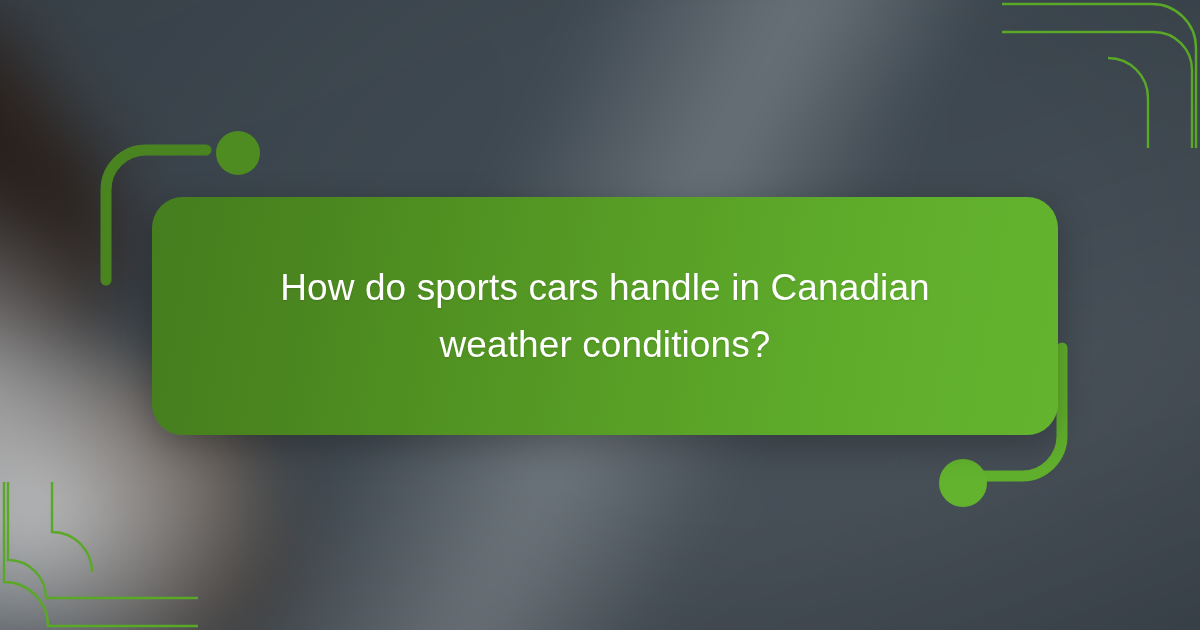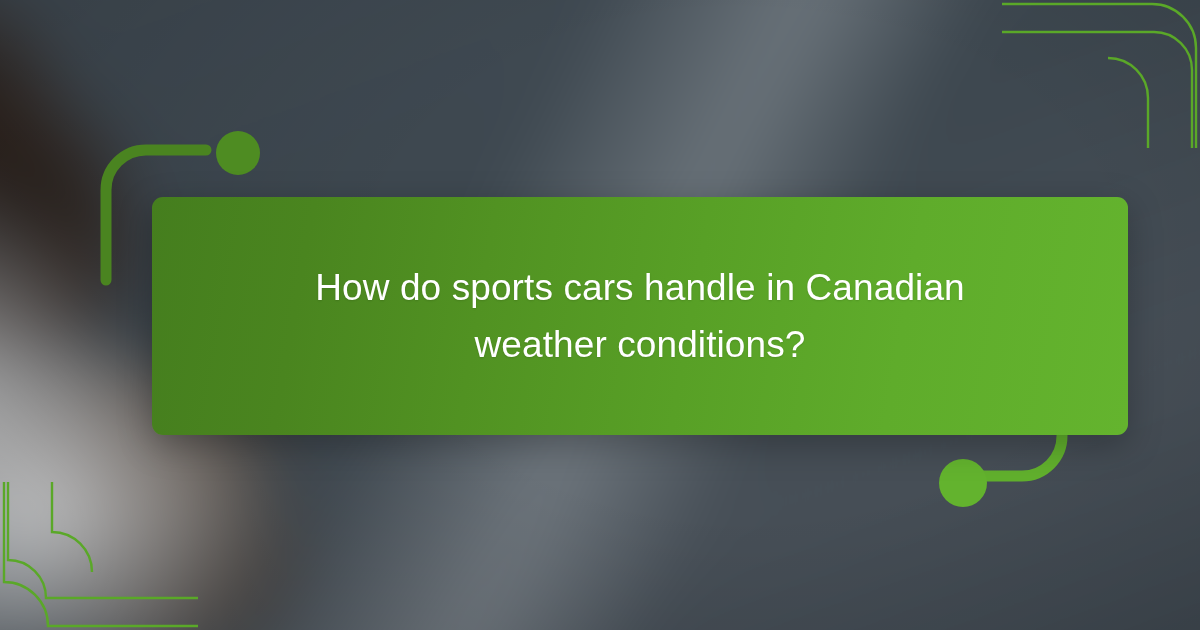--- a/index.html
+++ b/index.html
@@ -67,22 +67,22 @@
 
   
   .dot { position:absolute; border-radius:50%; }
   .dot-top    { left:216px; top:131px; width:44px; height:44px; background:#4e8c22; }
   .dot-bottom { left:939px; top:459px; width:48px; height:48px; background:#63b32e; }
 
   
   .card {
     position:absolute;
     left:152px; top:197px;
-    width:976px; height:238px;
-    border-radius:11px;
+    width:906px; height:238px;
+    border-radius:31px;
     background:linear-gradient(100deg,
       #457e1e 0%, #4a851f 16%, #519222 34%, #58a026 55%, #5fac2b 76%, #64b42e 100%);
     box-shadow:0 10px 34px rgba(0,0,0,0.26);
     display:flex; align-items:center; justify-content:center;
     padding:24px 64px;
   }
 
   .card-title {
     color:#ffffff;
     font-family:"Liberation Sans", sans-serif;

